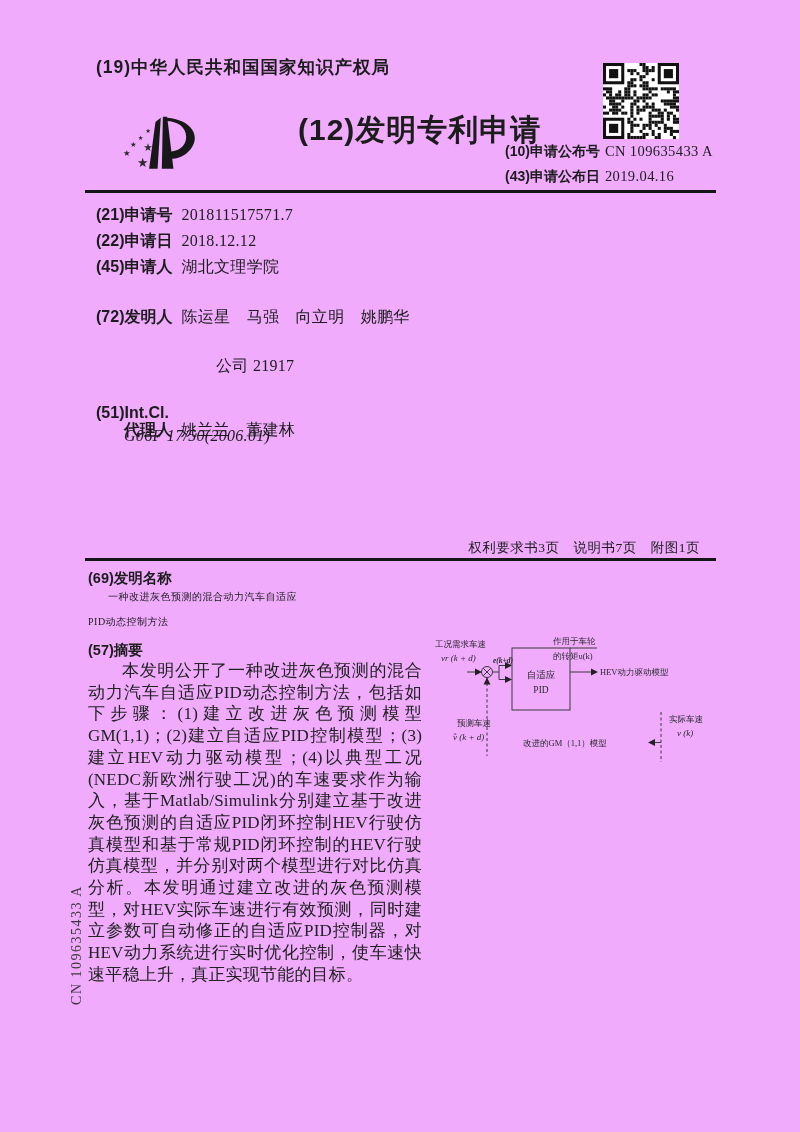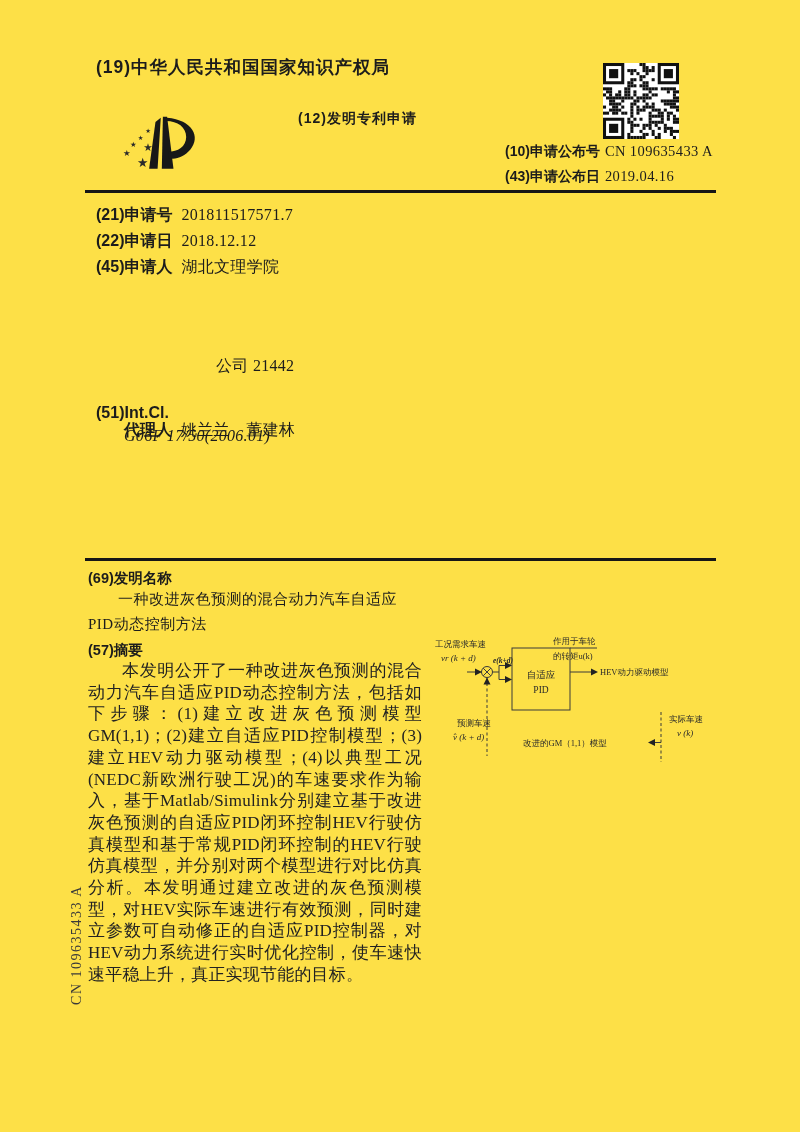--- a/index.html
+++ b/index.html
@@ -1,31 +1,31 @@
 <!DOCTYPE html>
 <html><head>
 <meta charset="utf-8">
 <style>
   html,body { margin:0; padding:0; background:#e8e8e8; }
   .page {
     position:relative; width:800px; height:1132px; margin:0 auto;
-    background:#fde047; overflow:hidden;
+    background:#f0abfc; overflow:hidden;
     font-family:"Liberation Serif", serif; color:#1c1c1c;
   }
   .abs { position:absolute; }
   .sans-b { font-family:"Liberation Sans", sans-serif; font-weight:bold; }
   .serif { font-family:"Liberation Serif", serif; }
   .rule { position:absolute; background:#161616; height:2.5px; left:85px; width:631px; }
   .fieldrow { position:absolute; font-size:16px; white-space:nowrap; }
   .fieldrow .lab { font-family:"Liberation Sans", sans-serif; font-weight:bold; }
   .fieldrow .val { font-family:"Liberation Serif", serif; margin-left:9px; letter-spacing:0.3px; }
   .pubrow { position:absolute; font-size:14px; white-space:nowrap; }
   .pubrow .lab { font-family:"Liberation Sans", sans-serif; font-weight:bold; }
   .pubrow .val { font-family:"Liberation Serif", serif; margin-left:5px; font-size:14.5px; letter-spacing:0.4px; }
-  .titleline { position:absolute; left:88px; width:335px; font-size:15px; letter-spacing:0.5px; }
+  .titleline { position:absolute; left:88px; width:335px; font-size:10px; letter-spacing:0.5px; }
   .abstract {
     position:absolute; left:88px; top:660px; width:334px;
     font-size:17px; line-height:21.7px; text-align:justify; text-indent:2em;
     letter-spacing:0.2px; color:#222;
   }
   .side-code {
     position:absolute; left:14px; top:935px; width:130px; height:20px;
     transform:rotate(-90deg); transform-origin:center;
     font-size:14px; letter-spacing:1.5px; color:#3a3a3a; text-align:center;
     font-family:"Liberation Serif", serif;
@@ -274,53 +274,57 @@
     <g fill="#181818" font-size="7" text-anchor="middle" font-family="DejaVu Sans, sans-serif">
       <text x="34" y="28" font-size="6">★</text>
       <text x="27" y="35" font-size="6">★</text>
       <text x="20" y="42" font-size="7">★</text>
       <text x="34" y="45" font-size="10">★</text>
       <text x="14" y="50" font-size="8">★</text>
       <text x="29" y="60" font-size="12">★</text>
     </g>
   </svg>
 
-  <div class="abs sans-b" style="left:298px; top:110px; font-size:14px; letter-spacing:1px;">(12)发明专利申请</div>
+  <div class="abs sans-b" style="left:298px; top:110px; font-size:30px; letter-spacing:1px;">(12)发明专利申请</div>
 
   <div class="pubrow" style="left:505px; top:143px;">
     <span class="lab">(10)申请公布号</span><span class="val">CN 109635433 A</span>
   </div>
   <div class="pubrow" style="left:505px; top:168px;">
     <span class="lab">(43)申请公布日</span><span class="val">2019.04.16</span>
   </div>
 
   <div class="rule" style="top:190px;"></div>
 
   <div class="fieldrow" style="left:96px; top:205px;">
     <span class="lab">(21)申请号</span><span class="val">201811517571.7</span>
   </div>
   <div class="fieldrow" style="left:96px; top:231px;">
     <span class="lab">(22)申请日</span><span class="val">2018.12.12</span>
   </div>
   <div class="fieldrow" style="left:96px; top:257px;">
     <span class="lab">(45)申请人</span><span class="val">湖北文理学院</span>
   </div>
+  <div class="fieldrow" style="left:96px; top:307px;">
+    <span class="lab">(72)发明人</span><span class="val">陈运星　马强　向立明　姚鹏华</span>
+  </div>
   <div class="fieldrow" style="left:216px; top:356px;">
-    <span class="val" style="margin-left:0;">公司 21442</span>
+    <span class="val" style="margin-left:0;">公司 21917</span>
   </div>
   <div class="fieldrow" style="left:124px; top:379px;margin-top:41px;">
     <span class="lab">代理人</span><span class="val">姚兰兰　董建林</span>
   </div>
   <div class="fieldrow" style="left:96px; top:404px;">
     <span class="lab">(51)Int.Cl.</span>
   </div>
   <div class="fieldrow" style="left:124px; top:427px; font-style:italic; font-weight:normal;">
     <span class="val" style="margin-left:0;">G06F 17/50(2006.01)</span>
   </div>
 
+  <div class="abs serif" style="top:539px; right:100px; font-size:13.5px; letter-spacing:0.5px;">权利要求书3页　说明书7页　附图1页</div>
   <div class="rule" style="top:558px;"></div>
 
   <div class="abs sans-b" style="left:88px; top:569px; font-size:14.5px;">(69)发明名称</div>
   <div class="titleline" style="top:590px; padding-left:2em;">一种改进灰色预测的混合动力汽车自适应</div>
   <div class="titleline" style="top:615px;">PID动态控制方法</div>
 
   <div class="abs sans-b" style="left:88px; top:641px; font-size:14.5px;">(57)摘要</div>
   <div class="abstract">本发明公开了一种改进灰色预测的混合动力汽车自适应PID动态控制方法，包括如下步骤：(1)建立改进灰色预测模型GM(1,1)；(2)建立自适应PID控制模型；(3)建立HEV动力驱动模型；(4)以典型工况(NEDC新欧洲行驶工况)的车速要求作为输入，基于Matlab/Simulink分别建立基于改进灰色预测的自适应PID闭环控制HEV行驶仿真模型和基于常规PID闭环控制的HEV行驶仿真模型，并分别对两个模型进行对比仿真分析。本发明通过建立改进的灰色预测模型，对HEV实际车速进行有效预测，同时建立参数可自动修正的自适应PID控制器，对HEV动力系统进行实时优化控制，使车速快速平稳上升，真正实现节能的目标。</div>
 
   <svg class="abs" style="left:433px; top:626px;" width="288" height="142" viewBox="0 0 288 142">

